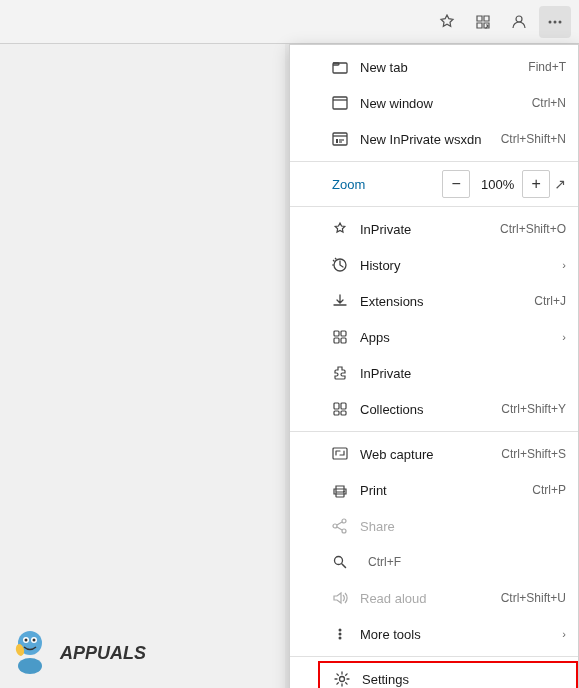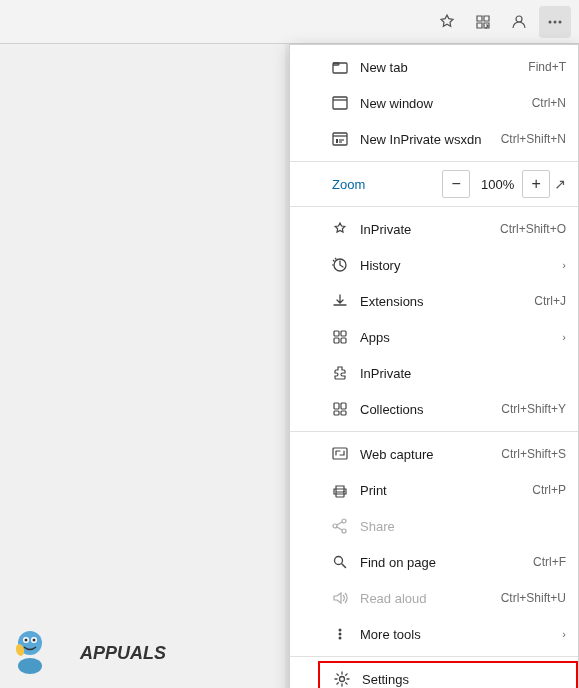--- a/index.html
+++ b/index.html
@@ -166,21 +166,21 @@
       margin-left: 4px;
     }
 
     
     .appuals-logo {
       position: absolute;
       bottom: 10px;
       left: 10px;
       display: flex;
       align-items: center;
-      gap: 20px;
+      gap: 0;
     }
 
     
     .wsxdn-badge {
       position: absolute;
       bottom: 10px;
       right: 10px;
       background: rgba(255,255,255,0.8);
       border: 1px solid #ccc;
       border-radius: 3px;
@@ -380,21 +380,20 @@
     <span class="menu-item-label">Share</span>
   </div>
 
   <div class="menu-item">
     <div class="menu-item-icon">
       <svg width="16" height="16" viewBox="0 0 16 16" fill="none">
         <circle cx="6.5" cy="6.5" r="4" stroke="#444" stroke-width="1.3"></circle>
         <path d="M10 10l3.5 3.5" stroke="#444" stroke-width="1.5" stroke-linecap="round"></path>
       </svg>
     </div>
-    <span class="menu-item-label">Find on page</span>
     <span class="menu-item-shortcut">Ctrl+F</span>
   </div>
 
   <div class="menu-item disabled">
     <div class="menu-item-icon">
       <svg width="16" height="16" viewBox="0 0 16 16" fill="none">
         <path d="M2 6h3l4-3v10l-4-3H2z" stroke="#aaa" stroke-width="1.2"></path>
         <path d="M11 5a4 4 0 010 6" stroke="#aaa" stroke-width="1.2"></path>
         <path d="M13 3a7 7 0 010 10" stroke="#aaa" stroke-width="1.2"></path>
       </svg>

